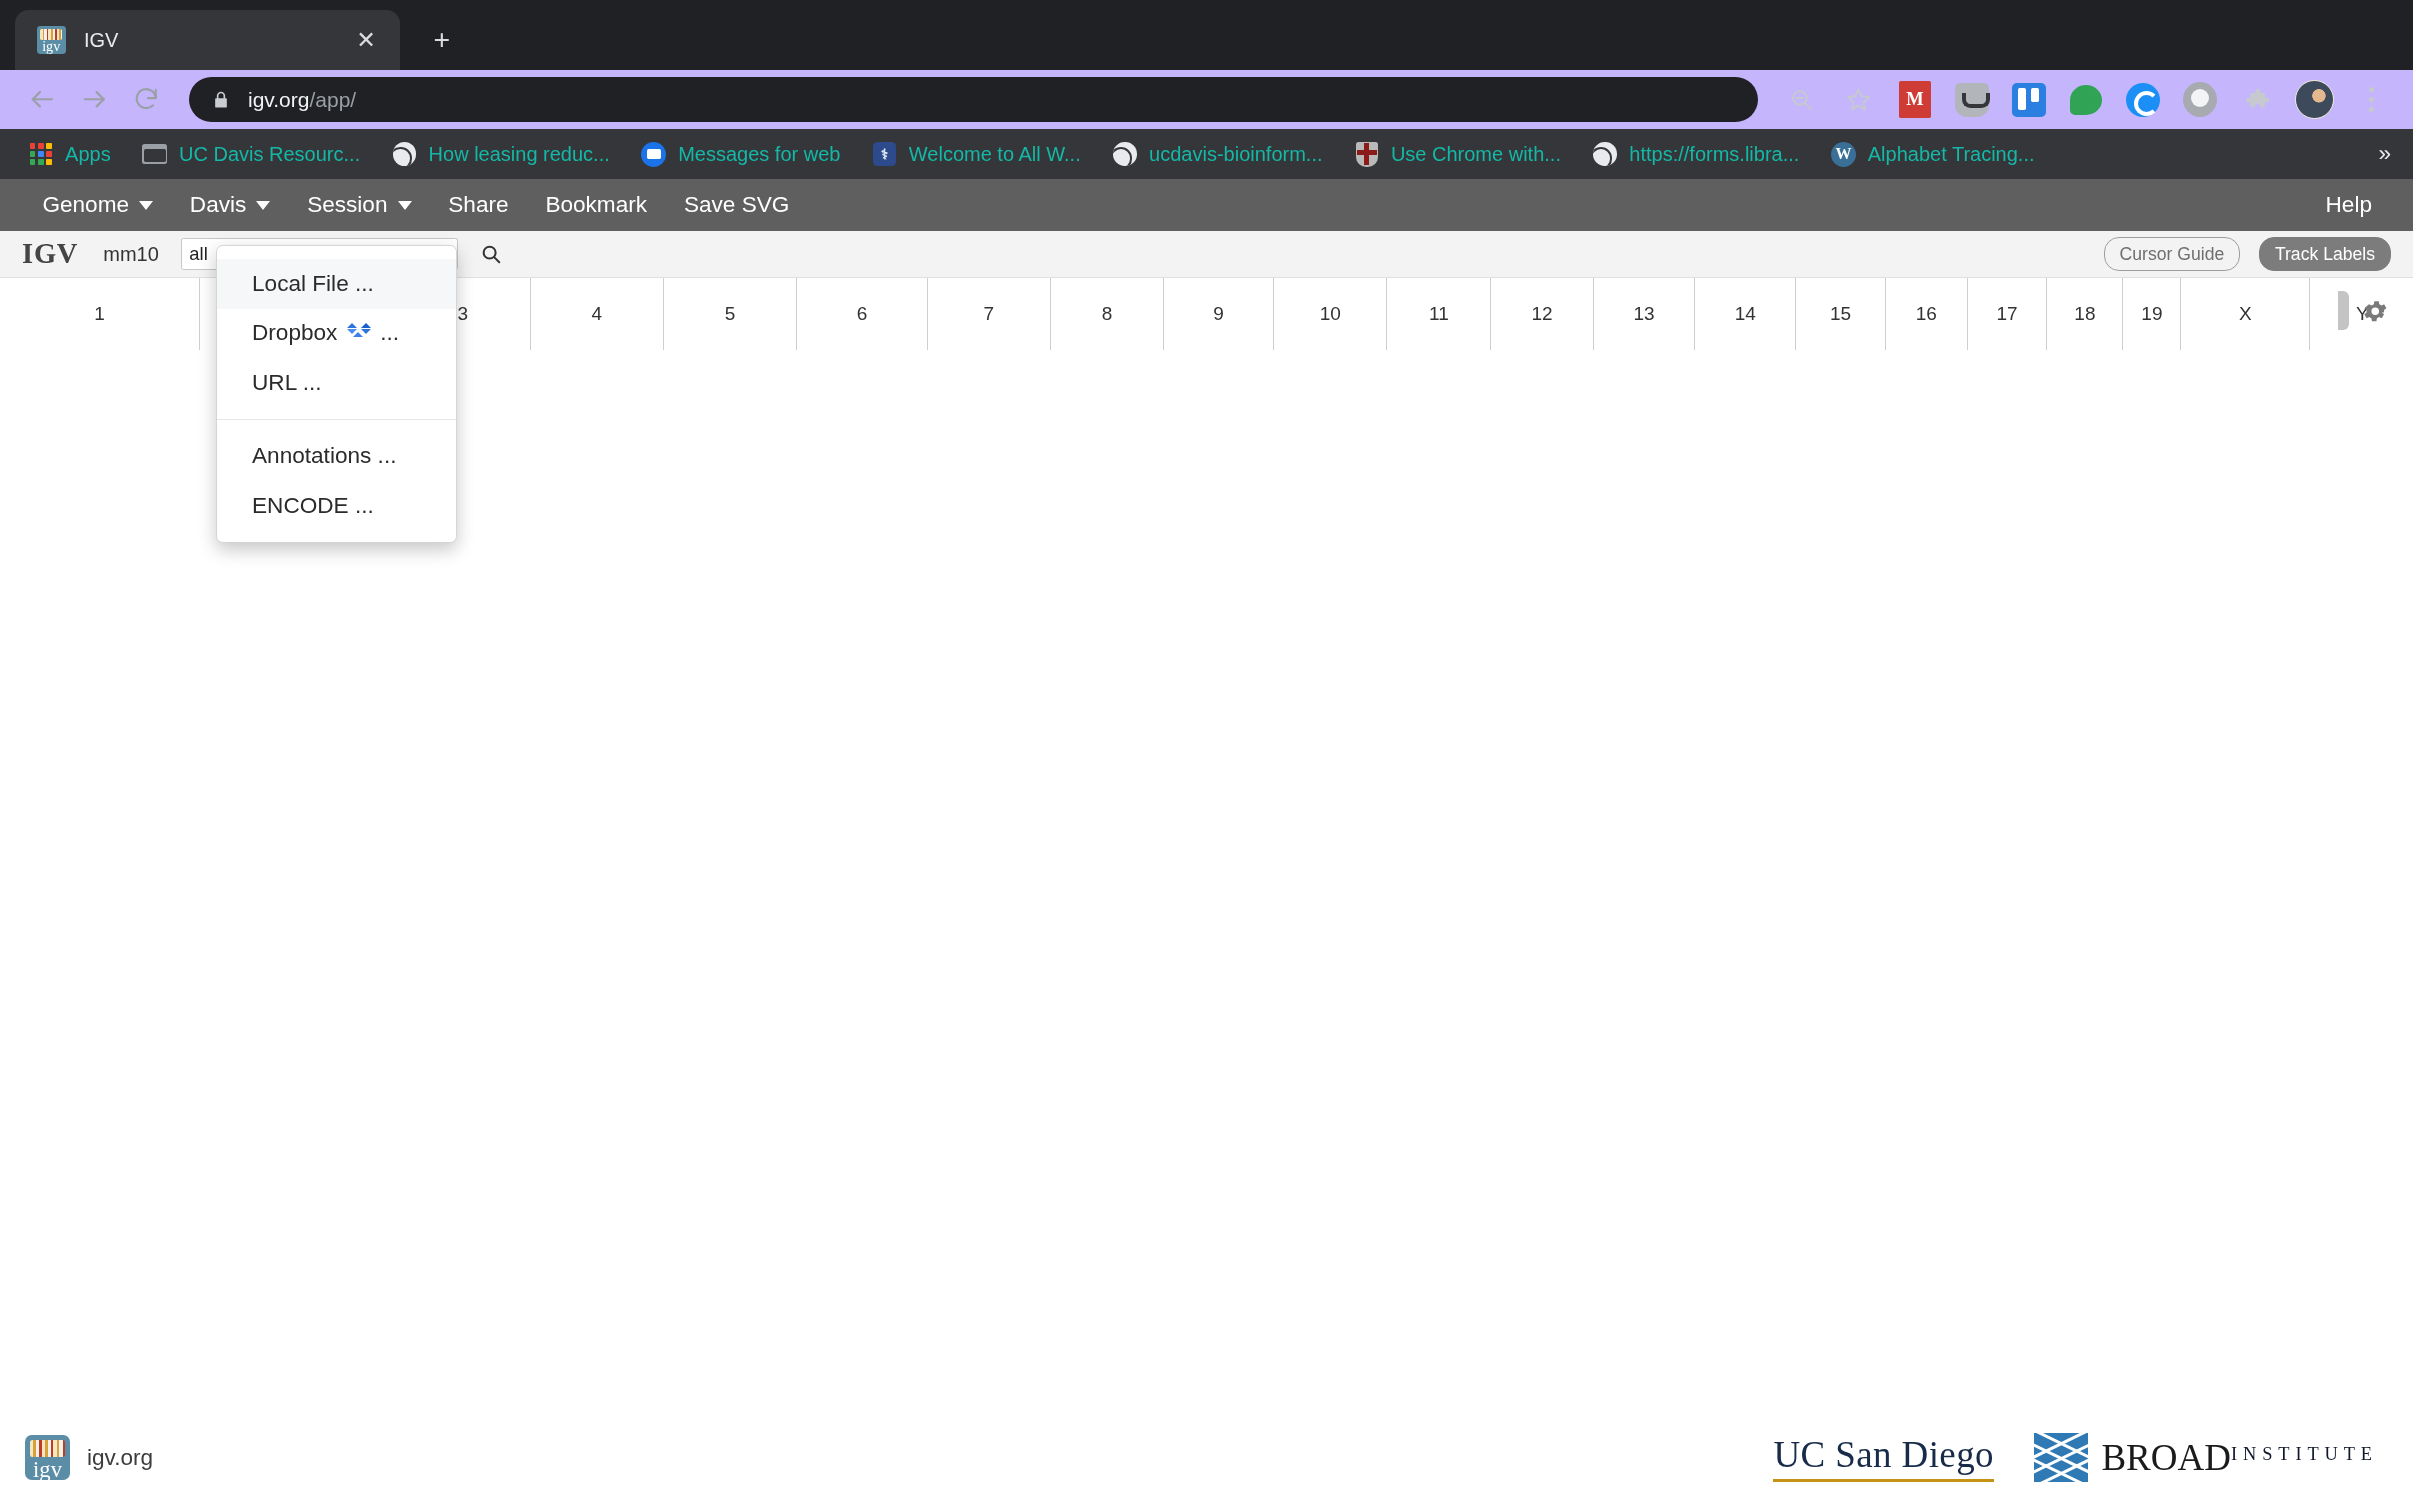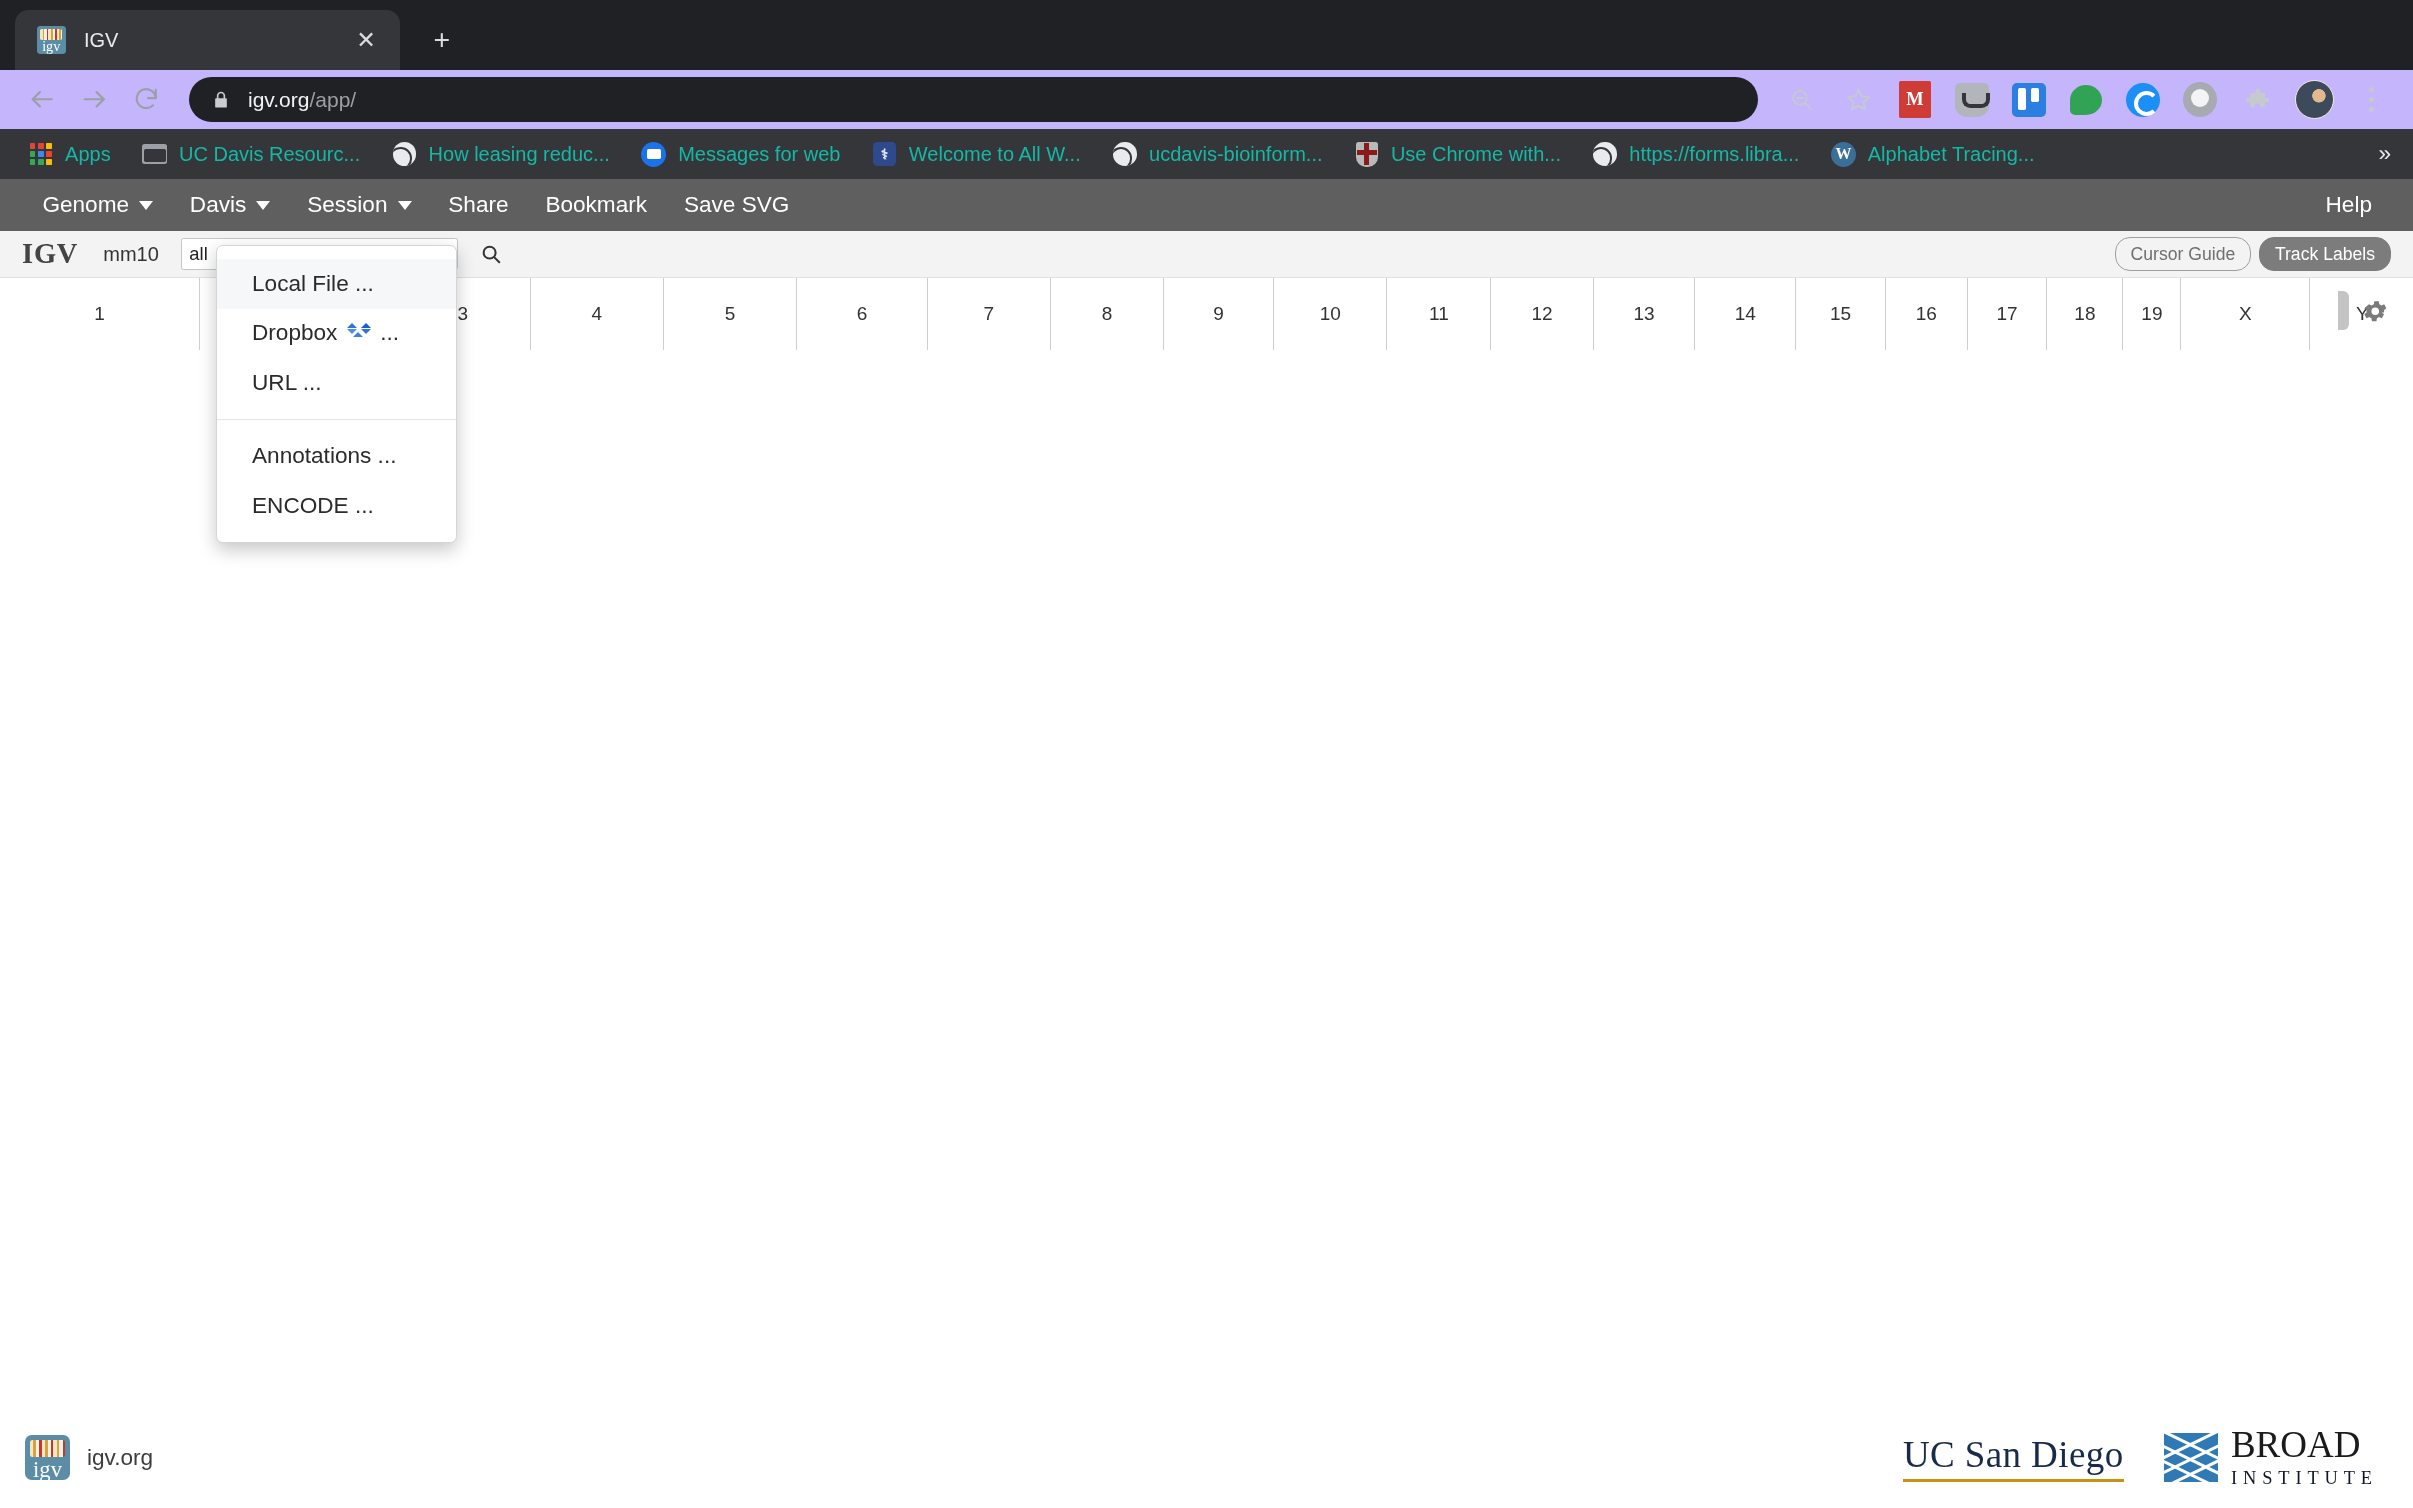--- a/index.html
+++ b/index.html
@@ -196,21 +196,21 @@
   .igv-logo { font-family: "Liberation Serif", serif; font-weight: bold;
       font-size: 28.5px; color: #444; letter-spacing: 0.8px; margin-right: 25px; }
   .genome-id { font-size: 20px; color: #333; margin-right: 22px; }
   .locus-input {
     width: 277px; height: 32px; background: #fff;
     border: 0.8px solid #c6c6c6; border-radius: 2.5px;
     font-size: 18.4px; color: #222; padding: 0 7.5px; line-height: 30px;
     overflow: hidden; white-space: nowrap;
   }
   .search-ico { margin-left: 22px; color: #333; display: flex; align-items: center; }
-  .sb-right { margin-left: auto; display: flex; align-items: flex-start; gap: 1px; }
+  .sb-right { margin-left: auto; display: flex; align-items: flex-start; gap: 12px; }
   .toggle-pill {
     font-size: 17.6px; padding: 5.9px 15px; border-radius: 15px; white-space: nowrap;
   }
   .toggle-pill.off { border: 0.8px solid #9e9e9e; color: #6f6f6f; background: transparent; }
   .toggle-pill.on { background: #7c7c7c; color: #ffffff; border: 0.8px solid #7c7c7c; margin-left: 6.7px; }
 
   
   .chrom-panel { height: 72px; position: relative; flex: 0 0 auto; background: #fff; }
   .chrom-cell {
     position: absolute; top: 0; bottom: 0;
@@ -244,21 +244,21 @@
     font-family: "Liberation Serif", serif; font-size: 37px; color: #182b49;
     border-bottom: 3.4px solid #c69214; padding-bottom: 3.4px; letter-spacing: 0.4px;
   }
   .broad { display: flex; align-items: center; }
   .broad-mark { width: 54px; height: 49px; background: #2f7ab5; margin-right: 13.4px; position: relative; overflow:hidden; }
   .broad-mark::before, .broad-mark::after {
     content:""; position:absolute; left:-8.4px; right:-8.4px; top:50%; height:2.5px; background:#fff;
   }
   .broad-mark::before { transform: rotate(26deg); box-shadow: 0 -13.4px 0 #fff, 0 13.4px 0 #fff; }
   .broad-mark::after { transform: rotate(-26deg); box-shadow: 0 -13.4px 0 #fff, 0 13.4px 0 #fff; }
-  .broad-text { display: flex; flex-direction: column; }
+  .broad-text { display: flex; }
   .broad-name { font-family: "Liberation Serif", serif; font-size: 37px; color: #1b1b1b; line-height: 1; }
   .broad-sub { font-family: "Liberation Serif", serif; font-size: 18.4px; color: #0f172a;
       letter-spacing: 5.9px; margin-top: 5px; }
 </style>
 </head>
 <body>
 
 <div class="browser">
 
   <div class="tabstrip">

